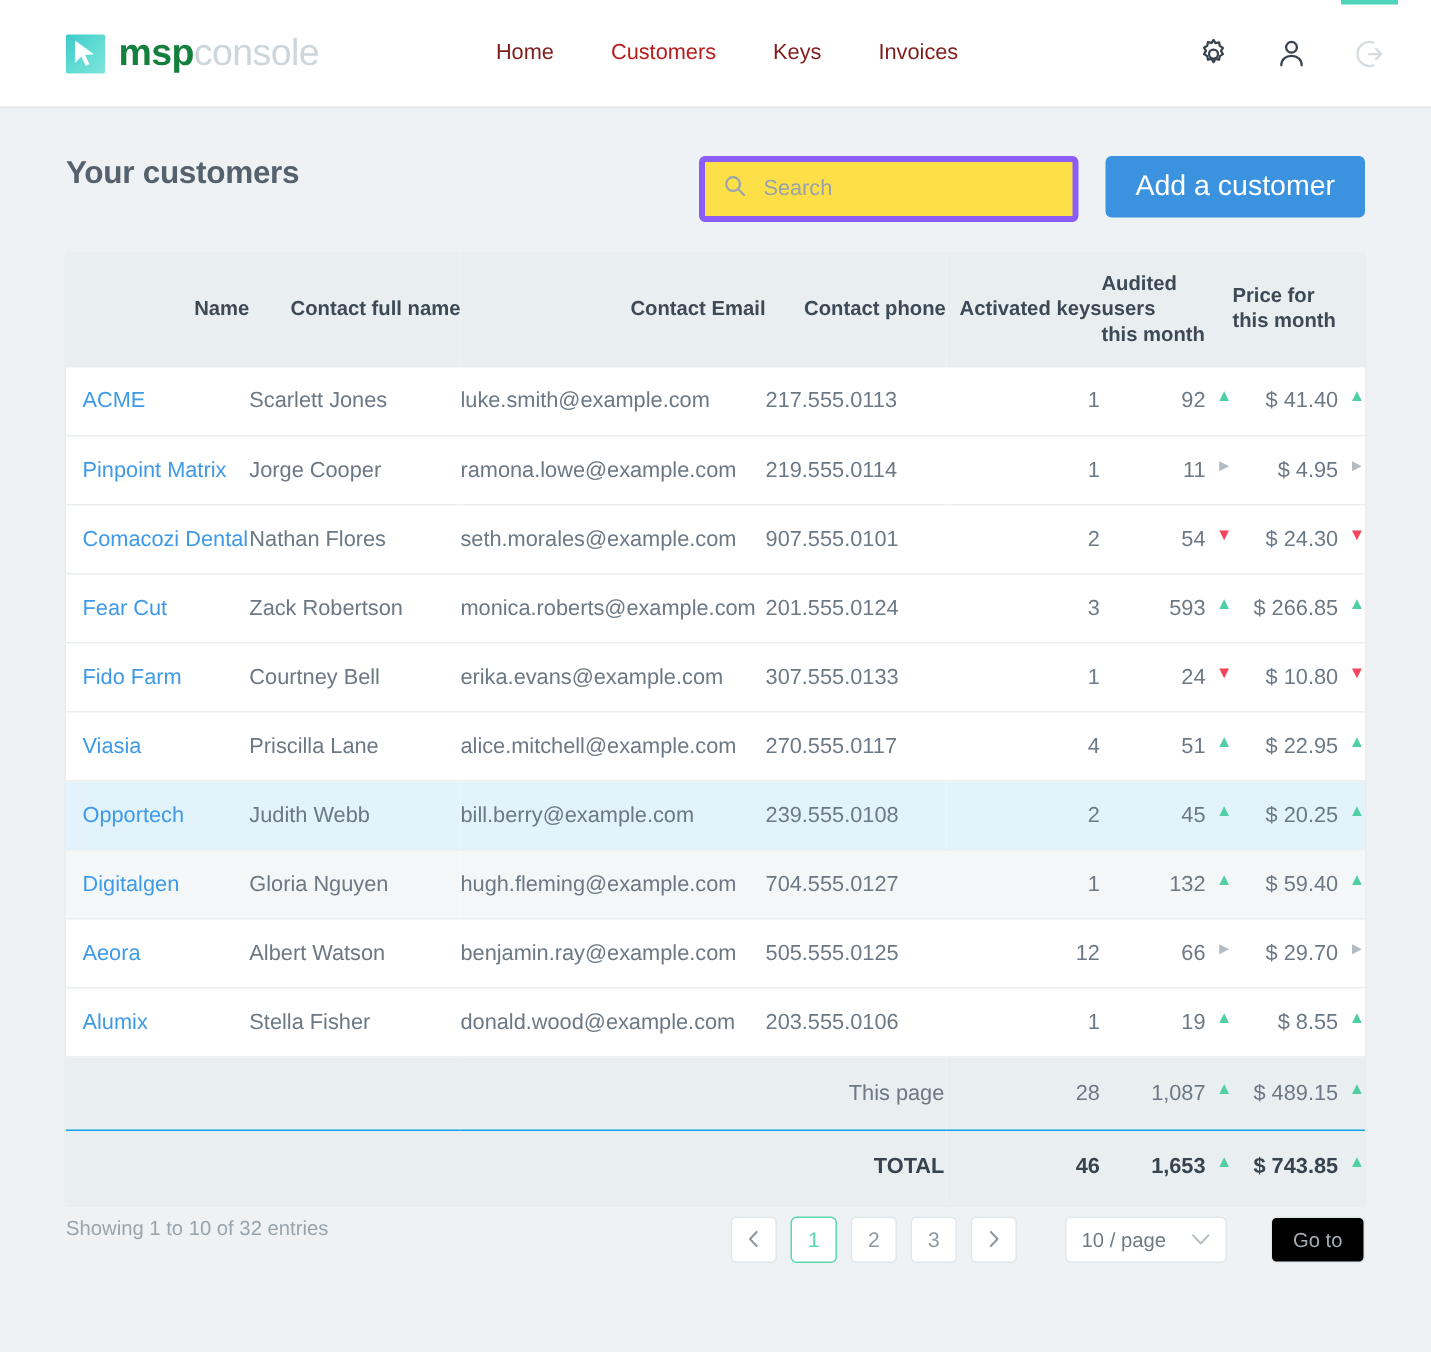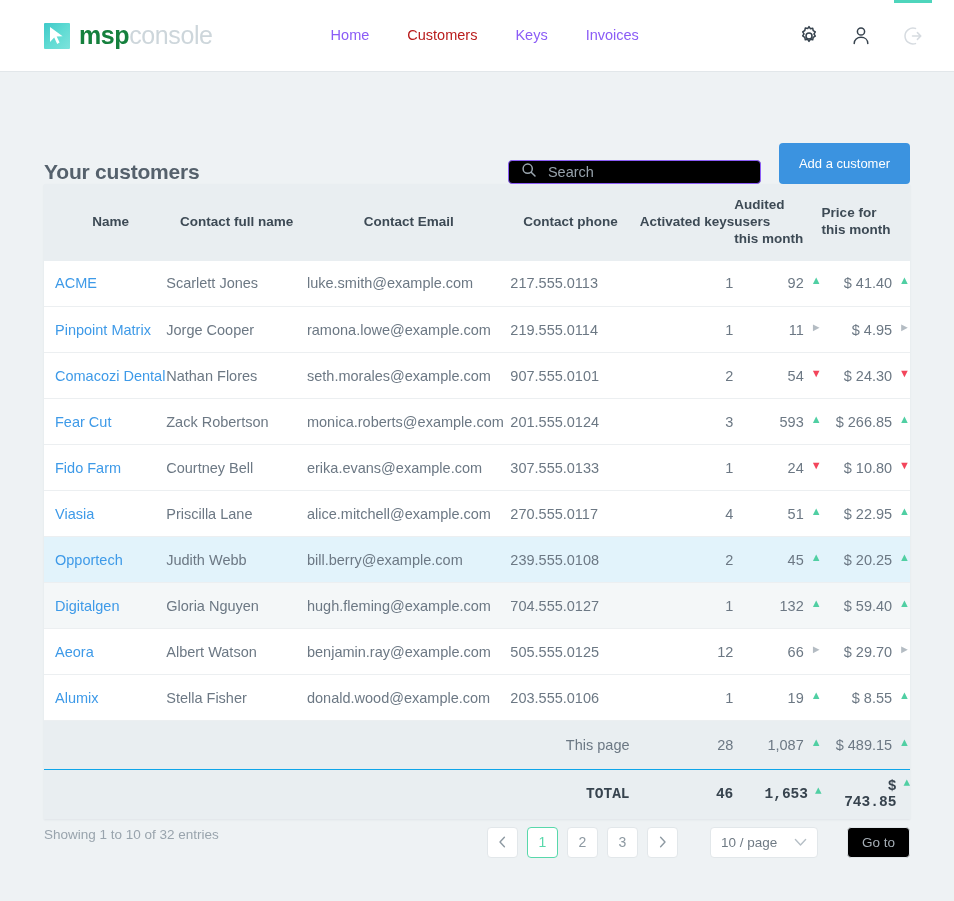--- a/index.html
+++ b/index.html
@@ -28,74 +28,74 @@
     background: linear-gradient(135deg,#3ec9c9 0%, #5fdbd3 50%, #7ee3dc 100%);
     position: relative; border-radius: 1px;
   }
   .brand-mark svg { position:absolute; left:4px; top:3px; }
   .brand-text { font-size: 25px; letter-spacing: -0.4px; }
   .brand-text .b1 { color:#15803d; font-weight:700; }
   .brand-text .b2 { color:#cdd6db; font-weight:400; }
 
   .nav-links { display:flex; align-items:center; gap:34px; margin-left: 116px; }
   .nav-link {
-    font-size: 14.5px; color:#8b5cf6; text-decoration:none;
+    font-size: 14.5px; color:#7f1d1d; text-decoration:none;
     position:relative; padding: 25px 2px; line-height:1;
     cursor: pointer;
   }
   .nav-link.active { color:#b91c1c; font-weight:normal; }
   .nav-link.active::before {
     content:""; position:absolute; left:-16px; right:-16px; top:-25px;
     height:4px; background:#4ed5bc;
   }
 
   .nav-icons { margin-left:auto; display:flex; align-items:center; gap:26px; }
   .nav-icon { width:26px; height:26px; display:flex; align-items:center; justify-content:center; cursor:pointer; position:relative; }
   .nav-icon.logout::before {
     content:""; position:absolute; left:-6px; right:-6px; top:-24px;
     height:4px; background:#4ed5bc;
   }
 
   
   .page { padding: 0 44px; }
   .page-head {
-    display:flex; align-items:flex-end; height: 96px; padding-top: 32px; margin-top: 16px;
+    display:flex; align-items:flex-start; height: 96px; padding-top: 32px;
   }
   .page-title { font-size: 21px; color:#55616c; font-weight:bold; letter-spacing:-0.2px; }
 
   .search-wrap { margin-left:auto; position:relative; }
   .search-box {
-    width: 253px; height: 24px;
-    border:1px solid #8b5cf6; border-radius:4px; background:#000000;
+    width: 253px; height: 44px;
+    border:4px solid #8b5cf6; border-radius:4px; background:#fde047;
     display:flex; align-items:center; padding: 0 12px;
   }
   .search-box svg { flex:none; }
   .search-input {
     border:none; outline:none; background:transparent;
     font-family:"Liberation Sans", sans-serif; font-size:14.5px;
     color:#6f7a84; margin-left:9px; width:100%;
   }
   .search-input::placeholder { color:#97a2ab; }
 
   .add-btn {
     margin-left: 18px;
     background:#3b93e0; color:#fff; border:none; border-radius:4px;
-    height:41px; padding: 0 20px; font-size:13px;
+    height:41px; padding: 0 20px; font-size:19px;
     font-family:"Liberation Sans", sans-serif; cursor:pointer;
   }
 
   
   .table-card {
     background:#fff;
     box-shadow: 0 1px 2px rgba(40,60,80,0.07);
   }
   table { width:100%; border-collapse:collapse; }
   thead th {
     background:#e9eef1; color:#3d4a55; font-size:13.5px;
-    font-weight:bold; text-align:center;
+    font-weight:bold; text-align:right;
     padding: 13px 0 13px 0; vertical-align: middle;
     height: 52px; line-height:1.25;
   }
   th.c-name { padding-left:11px; width:119px; }
   th.c-contact { width:137px; }
   th.c-email { width:198px; }
   th.c-phone { width:117px; }
   th.c-keys { width:101px; text-align:right; }
   th.c-users { width:85px; text-align:left; }
   th.c-price { width:86px; text-align:left; padding-right:11px; }
@@ -120,21 +120,21 @@
   .tri.up { color:#50cfa3; }
   .tri.down { color:#f3455b; }
   .tri.flat { color:#b4bcc3; }
 
   tfoot td {
     background:#e9eef1; height:49px; font-size:14.5px; color:#6c7884;
     border-bottom:1px solid #0ea5e9; padding:0;
   }
   tfoot tr:last-child td { border-bottom:none; }
   tfoot td.label { text-align:right; padding-right:1px; }
-  tfoot tr.total td { color:#37434e; font-weight:bold;font-family:Liberation Mono, monospace; }
+  tfoot tr.total td { color:#37434e; font-weight:bold; }
   tfoot td.c-keys { text-align:right; padding-right:1px; }
   tfoot td.c-users, tfoot td.c-price { text-align:right; }
 
   
   .pager {
     display:flex; align-items:flex-start;
     height: 72px; padding-top: 8px;
   }
   .showing { font-size:13.5px; color:#99a4ad; }
   .pg-group { margin-left:auto; display:flex; align-items:center; }

